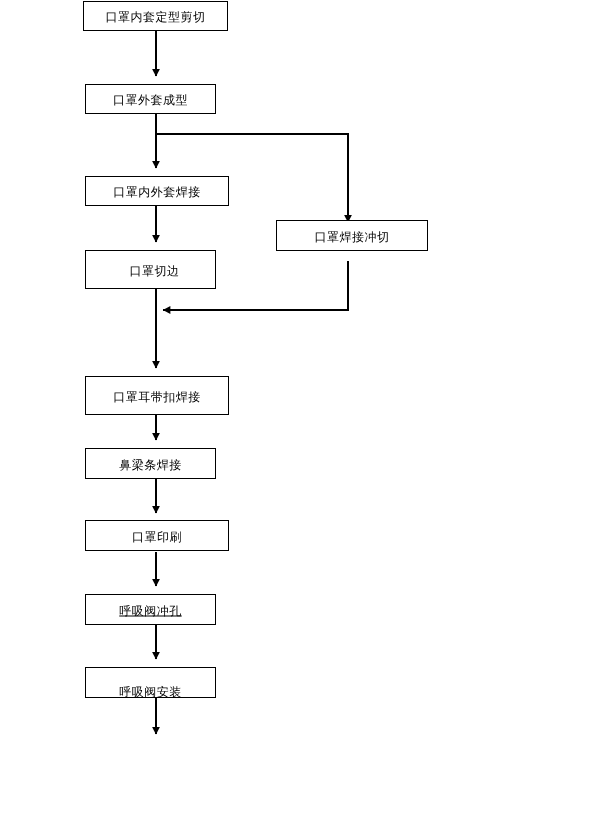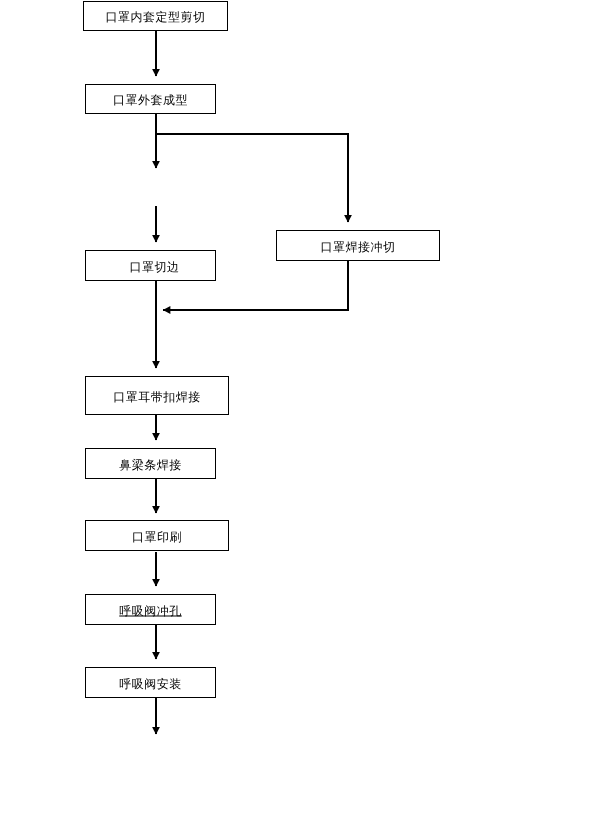--- a/index.html
+++ b/index.html
@@ -90,43 +90,46 @@
   </svg>
 
   <div class="node" style="left:83px;top:1px;width:145px;height:30px;">
     <span class="node-label">口罩内套定型剪切</span>
   </div>
 
   <div class="node" style="left:85px;top:84px;width:131px;height:30px;">
     <span class="node-label">口罩外套成型</span>
   </div>
 
+  <div class="node" style="left:85px;top:176px;width:144px;height:30px;">
+    <span class="node-label">口罩内外套焊接</span>
+  </div>
 
-  <div class="node" style="left:276px;top:230px;width:164px;height:31px;justify-content:center;">
+  <div class="node" style="left:276px;top:220px;width:152px;height:31px;justify-content:center;">
     <span class="node-label">口罩焊接冲切</span>
   </div>
 
-  <div class="node" style="left:85px;top:250px;width:131px;height:31px;padding-left:8px;">
+  <div class="node" style="left:85px;top:250px;width:131px;height:39px;padding-left:8px;">
     <span class="node-label">口罩切边</span>
   </div>
 
   <div class="node" style="left:85px;top:376px;width:144px;height:39px;">
     <span class="node-label">口罩耳带扣焊接</span>
   </div>
 
   <div class="node" style="left:85px;top:448px;width:131px;height:31px;">
     <span class="node-label">鼻梁条焊接</span>
   </div>
 
   <div class="node" style="left:85px;top:520px;width:144px;height:31px;">
     <span class="node-label">口罩印刷</span>
   </div>
 
   <div class="node" style="left:85px;top:594px;width:131px;height:31px;text-decoration:underline;">
     <span class="node-label">呼吸阀冲孔</span>
   </div>
 
-  <div class="node" style="left:85px;top:667px;width:131px;height:31px;">
+  <div class="node" style="left:85px;top:667px;width:131px;height:31px;align-items:flex-end;">
     <span class="node-label">呼吸阀安装</span>
   </div>
 
 
 </div>
 
 </body></html>

